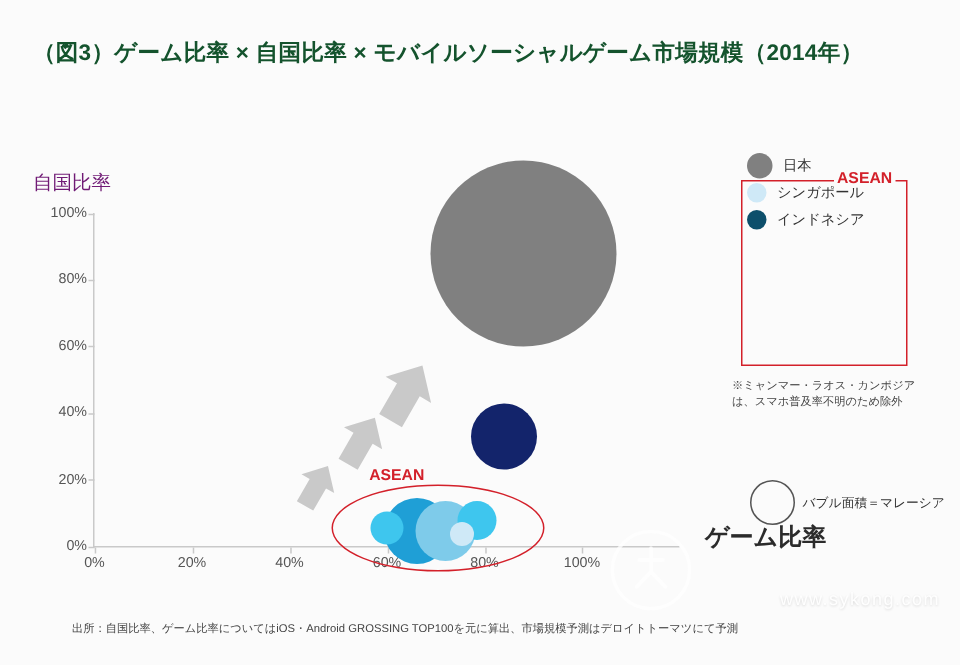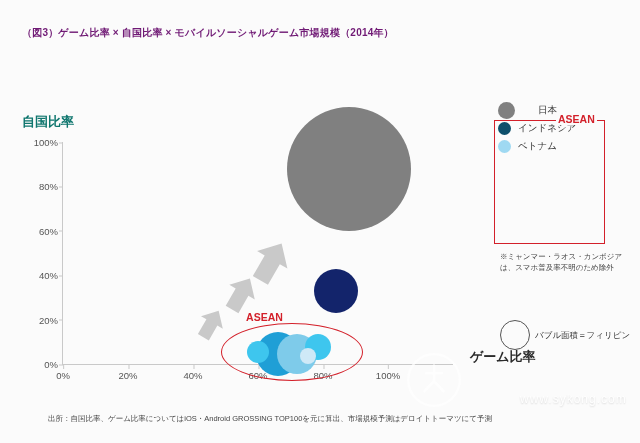--- a/index.html
+++ b/index.html
@@ -6,31 +6,31 @@
   body{
     width:640px;height:443px;
     background:#fbfbfb;
     font-family:"Liberation Sans", sans-serif;
     color:#333;
     position:relative;
     overflow:hidden;
   }
   .title{
     position:absolute;left:22px;top:26px;
-    font-size:10px;font-weight:bold;color:#701a75;
+    font-size:15px;font-weight:bold;color:#14532d;
     letter-spacing:0.2px;
     white-space:nowrap;
   }
   .axis-y-label{
     position:absolute;left:22px;top:113px;
-    font-size:13px;font-weight:bold;color:#0f766e;
+    font-size:13px;font-weight:normal;color:#701a75;
   }
   .axis-x-label{
     position:absolute;left:470px;top:348px;
-    font-size:13px;font-weight:bold;color:#2b2b2b;
+    font-size:16px;font-weight:bold;color:#2b2b2b;
   }
   
   .plot{
     position:absolute;
     left:62px;top:142px;width:390px;height:222px;
     border-left:1px solid #c9c9c9;
     border-bottom:1px solid #c9c9c9;
     background:transparent;
   }
   .ytick{
@@ -96,21 +96,21 @@
     border:1.6px solid #d3202a;
     box-sizing:border-box;
     pointer-events:none;
   }
   .legend-asean{
     position:absolute;left:556px;top:113px;
     font-size:10.5px;font-weight:bold;color:#d3202a;
     background:#fbfbfb;padding:0 2px;
   }
   .note{
-    position:absolute;left:500px;top:252px;width:135px;
+    position:absolute;left:488px;top:252px;width:135px;
     font-size:7.5px;line-height:1.45;color:#444;
   }
   .size-legend-circle{
     position:absolute;left:500px;top:320px;
     width:28px;height:28px;border-radius:50%;
     border:1.4px solid #555;background:transparent;
   }
   .size-legend-text{
     position:absolute;left:535px;top:330px;
     font-size:8.5px;color:#333;white-space:nowrap;
@@ -184,40 +184,40 @@
     <div class="bubble" title="タイ" style="left: 214.5px; top: 212.01px; width: 44px; height: 44px; background: rgb(31, 159, 214);"></div>
     <div class="bubble" title="マレーシア" style="left: 234px; top: 212.01px; width: 40px; height: 40px; background: rgb(126, 203, 234);"></div>
     <div class="bubble" title="ベトナム" style="left: 195px; top: 209.79px; width: 22px; height: 22px; background: rgb(62, 198, 238);"></div>
     <div class="bubble" title="インドネシア" style="left: 255.125px; top: 205.35px; width: 26px; height: 26px; background: rgb(62, 198, 238);"></div>
     <div class="bubble" title="シンガポール" style="left: 245.375px; top: 214.23px; width: 16px; height: 16px; background: rgb(207, 233, 247);"></div>
     <div class="asean-ellipse" style="left: 229.125px; top: 209.79px; width: 140px; height: 56px;"></div>
     <div class="asean-label" style="left: 201.5px; top: 175.38px;">ASEAN</div>
   </div>
 
 <div class="legend" id="legend">
-    <div class="legend-row" style="height: 20px; gap: 16px;">
+    <div class="legend-row" style="height: 20px;">
       <span class="legend-dot" style="background: rgb(128, 128, 128); width: 17px; height: 17px;"></span>
       <span class="legend-text">日本</span>
+    </div>
+    <div class="legend-row">
+      <span class="legend-dot" style="background: rgb(207, 233, 247);"></span>
+      <span class="legend-text">シンガポール</span>
     </div>
     <div class="legend-row">
       <span class="legend-dot" style="background: rgb(13, 79, 107);"></span>
       <span class="legend-text">インドネシア</span>
     </div>
-    <div class="legend-row">
-      <span class="legend-dot" style="background: rgb(159, 217, 242);"></span>
-      <span class="legend-text">ベトナム</span>
-    </div>
   </div>
 <div class="legend-box"></div>
 <div class="legend-asean">ASEAN</div>
 
 <div class="note">※ミャンマー・ラオス・カンボジアは、スマホ普及率不明のため除外</div>
 
 <div class="size-legend-circle"></div>
-<div class="size-legend-text">バブル面積＝フィリピン</div>
+<div class="size-legend-text">バブル面積＝マレーシア</div>
 
 <div class="source">出所：自国比率、ゲーム比率についてはiOS・Android GROSSING TOP100を元に算出、市場規模予測はデロイトトーマツにて予測</div>
 
 <div class="wm">
   <div class="wm-logo">
     <svg viewBox="0 0 100 100">
       <circle cx="50" cy="50" r="46" fill="none" stroke="#ffffff" stroke-width="4" opacity="0.9"></circle>
       <path d="M50 24 L50 52 M50 52 L33 70 M50 52 L67 70 M36 38 L64 38" fill="none" stroke="#ffffff" stroke-width="4.5" stroke-linecap="round" opacity="0.9"></path>
     </svg>
   </div>

